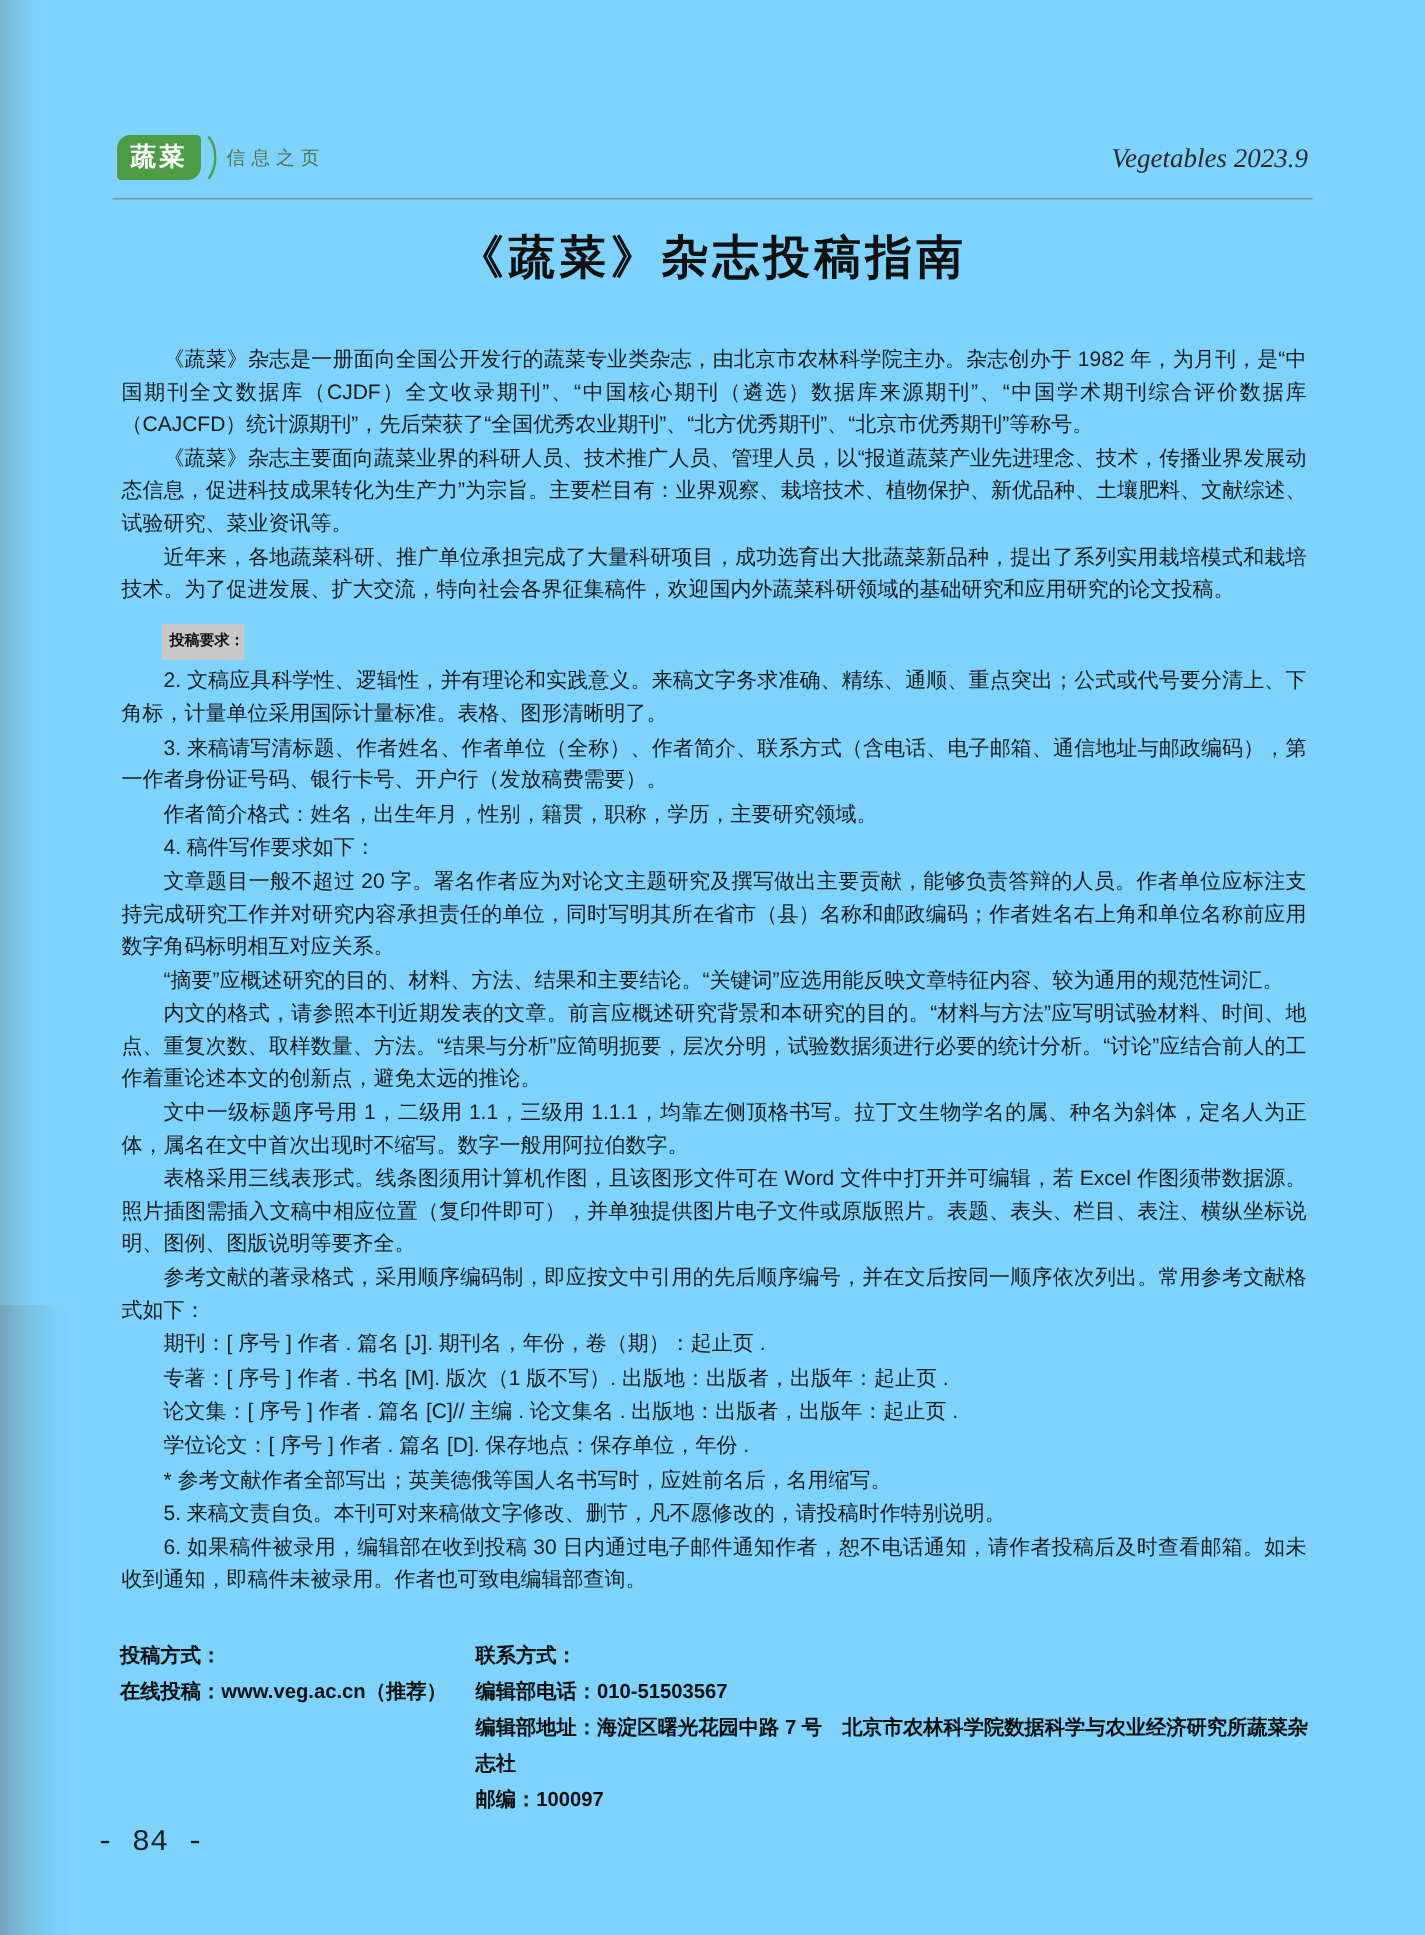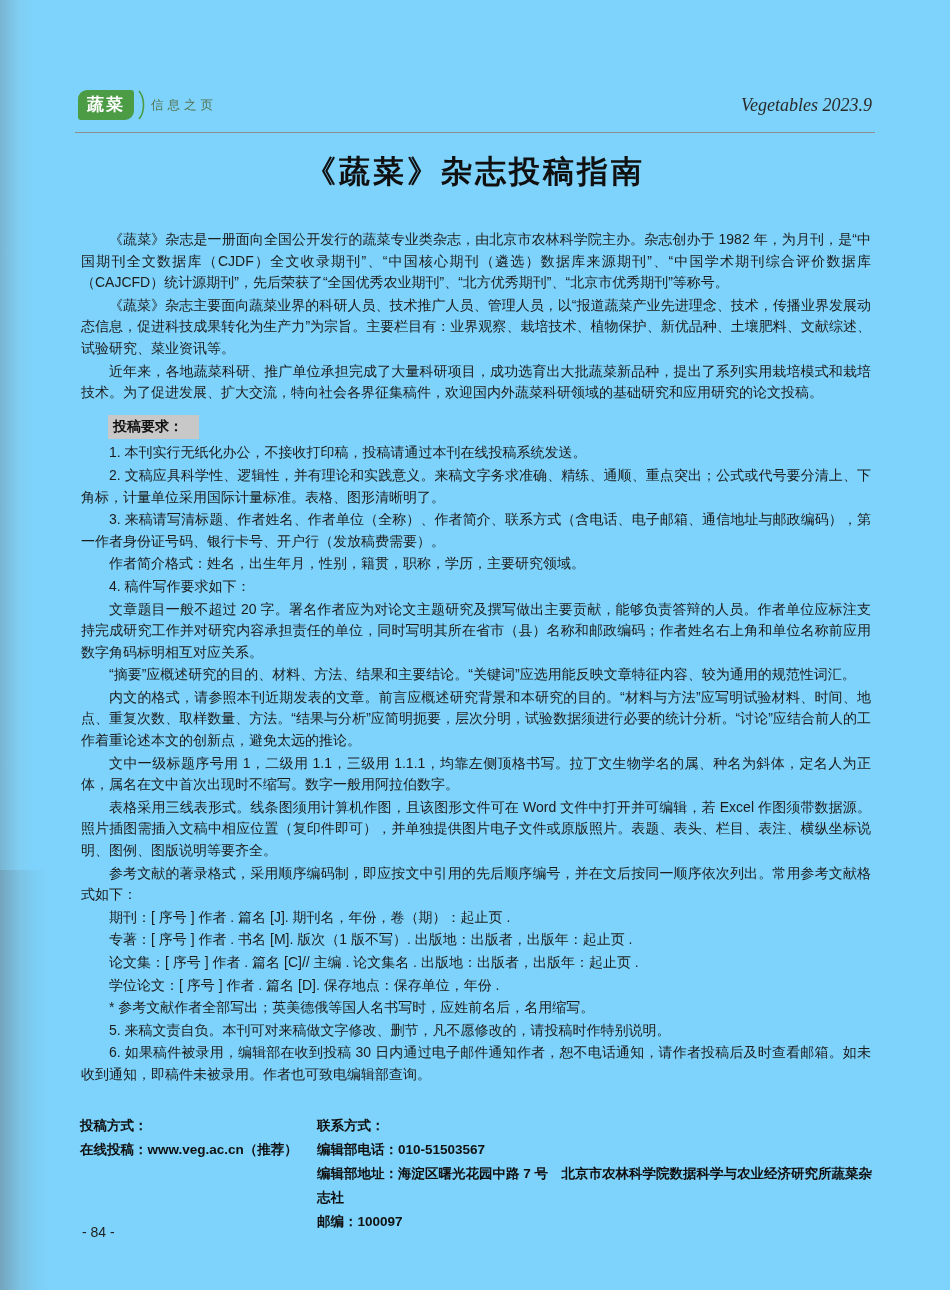--- a/index.html
+++ b/index.html
@@ -82,41 +82,42 @@
     line-height: 21.6px;
     text-align: justify;
     color: #1c1c1c;
   }
   .content p { text-indent: 2em; margin: 1px; }
   .req-heading-row { margin-top: 11px; margin-bottom: 3px; padding-left: 2em; }
   .req-heading {
     display: inline-block;
     background: var(--requirements-heading-bg, #c8c8c8);
     font-weight: bold;
-    font-size: 14px;
+    font-size: 10px;
     color: #111111;
-    padding: 1px 16px 2px 5px;
+    padding: 1px 0 2px 5px;
   }
   .footer {
     display: flex;
     margin: 28px 78px 0 80px;
     font-size: 13.5px;
     font-weight: bold;
     line-height: 24px;
     color: #101010;
     text-align: left;
   }
   .footer-left { width: 237px; flex-shrink: 0; }
   .footer-right { flex: 1; }
   .page-num {
     position: absolute;
-    left: 82px;
+    left: 64px;
     bottom: 50px;
-    font-size: 14px;
+    font-size: 20px;
     color: #1f1f1f;
+    font-family: Liberation Mono, monospace;
   }
 </style>
 </head>
 <body>
 
 <div class="page">
   <div class="edge-shadow"></div>
   <div class="edge-shadow-bottom"></div>
 
   <div class="header">
@@ -136,21 +137,20 @@
 
   <div class="content">
     <p>《蔬菜》杂志是一册面向全国公开发行的蔬菜专业类杂志，由北京市农林科学院主办。杂志创办于 1982 年，为月刊，是“中国期刊全文数据库（CJDF）全文收录期刊”、“中国核心期刊（遴选）数据库来源期刊”、“中国学术期刊综合评价数据库（CAJCFD）统计源期刊”，先后荣获了“全国优秀农业期刊”、“北方优秀期刊”、“北京市优秀期刊”等称号。</p>
     <p>《蔬菜》杂志主要面向蔬菜业界的科研人员、技术推广人员、管理人员，以“报道蔬菜产业先进理念、技术，传播业界发展动态信息，促进科技成果转化为生产力”为宗旨。主要栏目有：业界观察、栽培技术、植物保护、新优品种、土壤肥料、文献综述、试验研究、菜业资讯等。</p>
     <p>近年来，各地蔬菜科研、推广单位承担完成了大量科研项目，成功选育出大批蔬菜新品种，提出了系列实用栽培模式和栽培技术。为了促进发展、扩大交流，特向社会各界征集稿件，欢迎国内外蔬菜科研领域的基础研究和应用研究的论文投稿。</p>
 
     <div class="req-heading-row">
       <span class="req-heading">投稿要求：</span>
     </div>
 
-    <p>1. 本刊实行无纸化办公，不接收打印稿，投稿请通过本刊在线投稿系统发送。</p>
     <p>2. 文稿应具科学性、逻辑性，并有理论和实践意义。来稿文字务求准确、精练、通顺、重点突出；公式或代号要分清上、下角标，计量单位采用国际计量标准。表格、图形清晰明了。</p>
     <p>3. 来稿请写清标题、作者姓名、作者单位（全称）、作者简介、联系方式（含电话、电子邮箱、通信地址与邮政编码），第一作者身份证号码、银行卡号、开户行（发放稿费需要）。</p>
     <p>作者简介格式：姓名，出生年月，性别，籍贯，职称，学历，主要研究领域。</p>
     <p>4. 稿件写作要求如下：</p>
     <p>文章题目一般不超过 20 字。署名作者应为对论文主题研究及撰写做出主要贡献，能够负责答辩的人员。作者单位应标注支持完成研究工作并对研究内容承担责任的单位，同时写明其所在省市（县）名称和邮政编码；作者姓名右上角和单位名称前应用数字角码标明相互对应关系。</p>
     <p>“摘要”应概述研究的目的、材料、方法、结果和主要结论。“关键词”应选用能反映文章特征内容、较为通用的规范性词汇。</p>
     <p>内文的格式，请参照本刊近期发表的文章。前言应概述研究背景和本研究的目的。“材料与方法”应写明试验材料、时间、地点、重复次数、取样数量、方法。“结果与分析”应简明扼要，层次分明，试验数据须进行必要的统计分析。“讨论”应结合前人的工作着重论述本文的创新点，避免太远的推论。</p>
     <p>文中一级标题序号用 1，二级用 1.1，三级用 1.1.1，均靠左侧顶格书写。拉丁文生物学名的属、种名为斜体，定名人为正体，属名在文中首次出现时不缩写。数字一般用阿拉伯数字。</p>
     <p>表格采用三线表形式。线条图须用计算机作图，且该图形文件可在 Word 文件中打开并可编辑，若 Excel 作图须带数据源。照片插图需插入文稿中相应位置（复印件即可），并单独提供图片电子文件或原版照片。表题、表头、栏目、表注、横纵坐标说明、图例、图版说明等要齐全。</p>
     <p>参考文献的著录格式，采用顺序编码制，即应按文中引用的先后顺序编号，并在文后按同一顺序依次列出。常用参考文献格式如下：</p>

